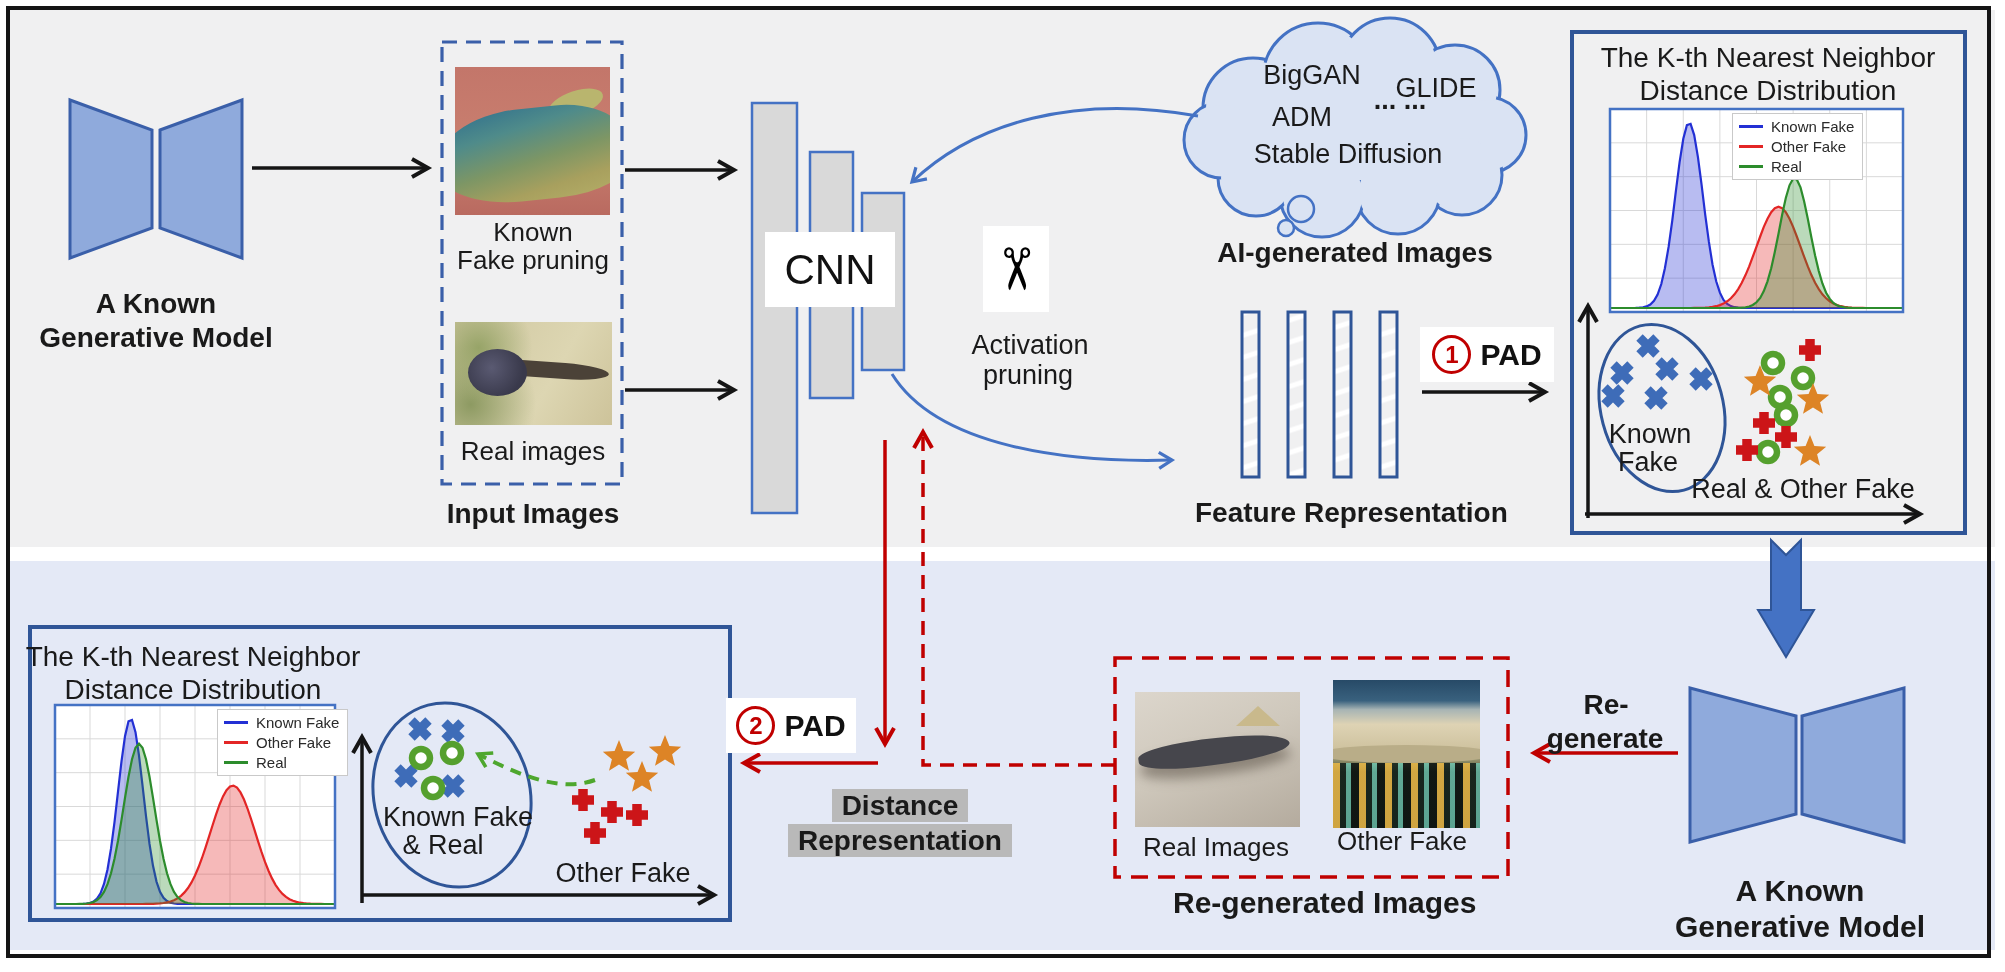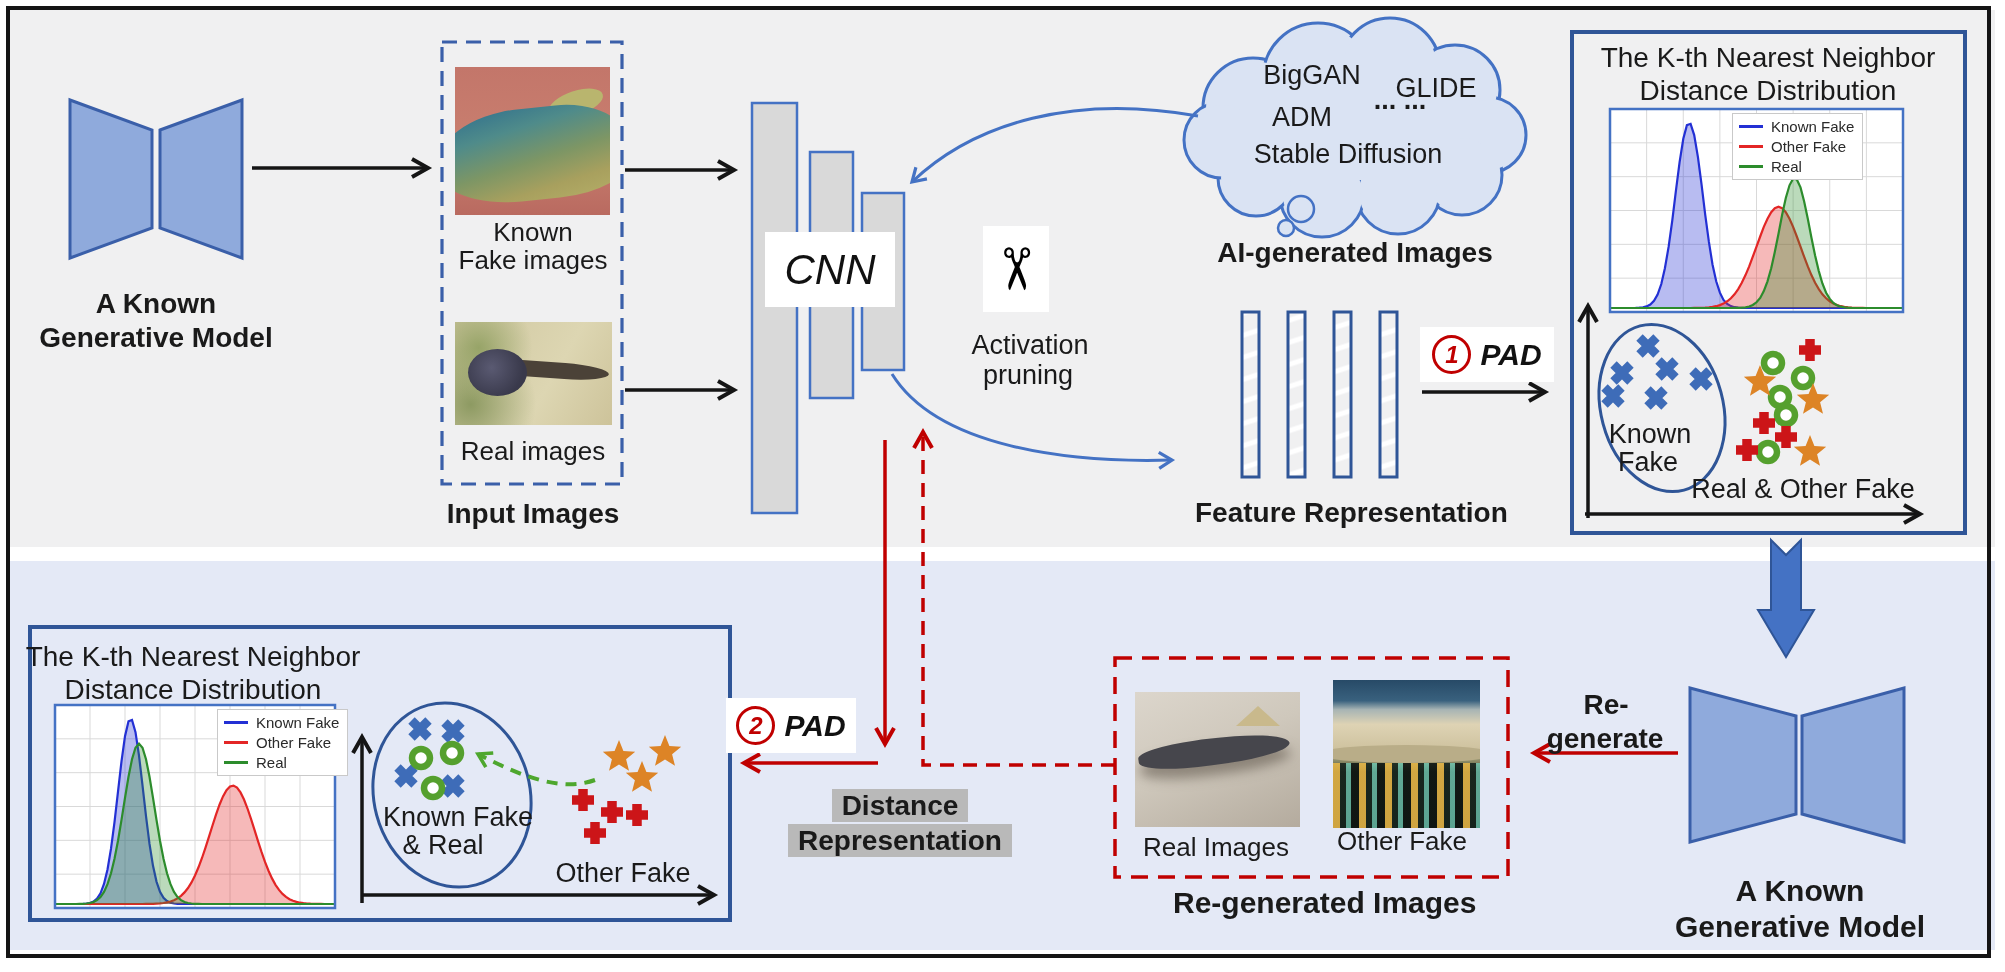--- a/index.html
+++ b/index.html
@@ -6,21 +6,21 @@
   body{font-family:"Liberation Sans",sans-serif;}
   .stage{position:relative;width:2005px;height:972px;background:#fff;overflow:hidden;}
   .outer-border{position:absolute;left:6px;top:6px;width:1985px;height:952px;border:4px solid #151515;box-sizing:border-box;}
   .panel-top{position:absolute;left:10px;top:10px;width:1985px;height:537px;background:#f0f0f1;}
   .panel-bottom{position:absolute;left:10px;top:561px;width:1985px;height:389px;background:#e4e9f6;}
   svg.overlay{position:absolute;left:0;top:0;z-index:3;}
   .lbl{position:absolute;z-index:5;text-align:center;color:#1a1a1a;font-size:27px;line-height:1.12;white-space:nowrap;}
   .b{font-weight:bold;}
   .t28{font-size:28px;}
   .t30{font-size:30px;}
-  .whitebox{position:absolute;z-index:4;background:#fff;display:flex;align-items:center;justify-content:center;font-style:italic;}
+  .whitebox{position:absolute;z-index:4;background:#fff;display:flex;align-items:center;justify-content:center;}
   .cnn-box{left:765px;top:232px;width:130px;height:75px;font-size:42px;color:#111;}
   .scissors-box{left:983px;top:226px;width:66px;height:86px;}
   .scissors{font-family:"DejaVu Sans",sans-serif;font-size:58px;color:#000;transform:rotate(90deg);}
   .pad-box{gap:9px;font-size:30px;font-weight:bold;color:#111;}
   .pad1{left:1420px;top:327px;width:134px;height:55px;}
   .pad2{left:726px;top:698px;width:130px;height:55px;}
   .circled-num{display:inline-flex;align-items:center;justify-content:center;width:33px;height:33px;border:3px solid #c00000;border-radius:50%;color:#c00000;font-size:24px;font-weight:bold;}
   .legend{position:absolute;z-index:6;background:#fff;border:1px solid #c9c9c9;padding:4px 8px 4px 6px;display:flex;flex-direction:column;gap:3px;}
   .legend .row{display:flex;align-items:center;gap:8px;font-size:15px;color:#2a2a2a;white-space:nowrap;}
   .legend .sw{display:inline-block;width:24px;height:0;border-top:3px solid #000;}
@@ -244,21 +244,21 @@
         <polygon points="619.0,740.0 623.4,750.9 635.2,751.7 626.1,759.3 629.0,770.8 619.0,764.5 609.0,770.8 611.9,759.3 602.8,751.7 614.6,750.9" fill="#dd8426"></polygon>
         <polygon points="642.0,761.0 646.4,771.9 658.2,772.7 649.1,780.3 652.0,791.8 642.0,785.5 632.0,791.8 634.9,780.3 625.8,772.7 637.6,771.9" fill="#dd8426"></polygon>
         <polygon points="665.0,735.0 669.4,745.9 681.2,746.7 672.1,754.3 675.0,765.8 665.0,759.5 655.0,765.8 657.9,754.3 648.8,746.7 660.6,745.9" fill="#dd8426"></polygon>
       </g>
   </svg>
 
   <div class="lbl b t28" style="left:56px;top:288px;width:200px;">A Known</div>
   <div class="lbl b t28" style="left:26px;top:322px;width:260px;">Generative Model</div>
 
   <div class="lbl" style="left:453px;top:218px;width:160px;font-size:26px;">Known</div>
-  <div class="lbl" style="left:453px;top:246px;width:160px;font-size:26px;">Fake images</div>
+  <div class="lbl" style="left:453px;top:246px;width:160px;font-size:26px;">Fake pruning</div>
   <div class="lbl" style="left:453px;top:437px;width:160px;font-size:26px;">Real images</div>
   <div class="lbl b t28" style="left:433px;top:498px;width:200px;">Input Images</div>
 
   <div class="whitebox cnn-box">
       <span>CNN</span>
     </div>
   <div class="whitebox scissors-box">
       <span class="scissors">✂</span>
     </div>
   <div class="lbl" style="left:930px;top:330px;width:200px;">Activation</div>

